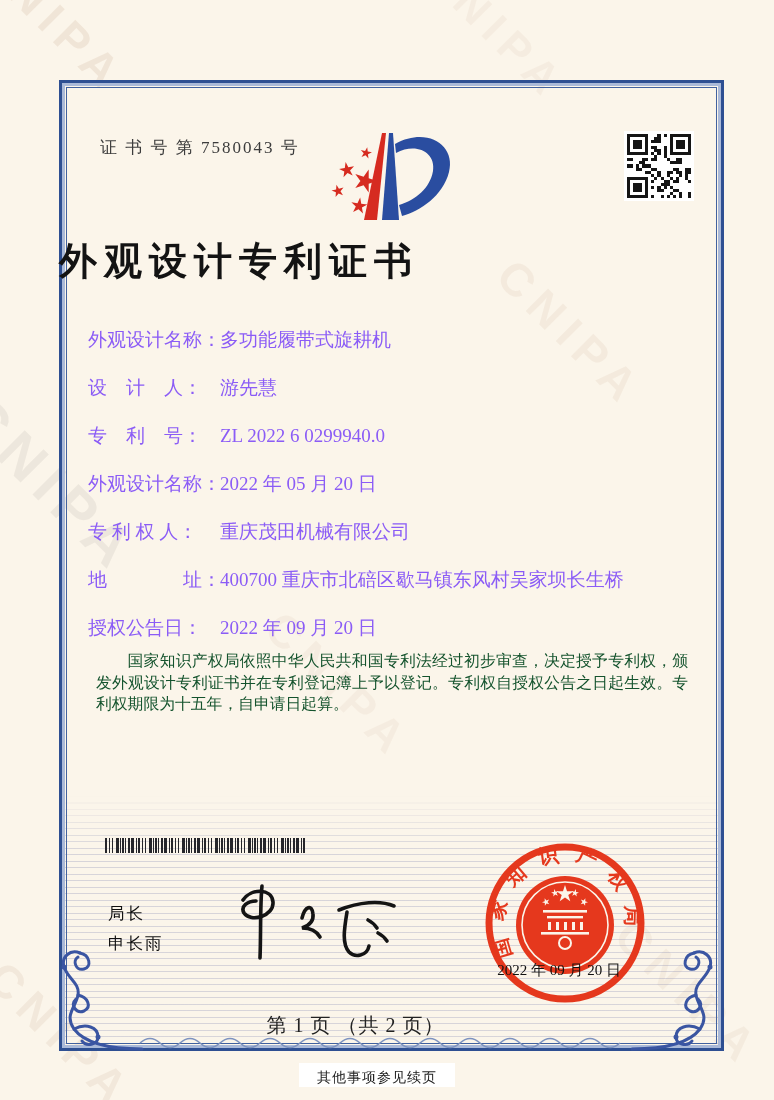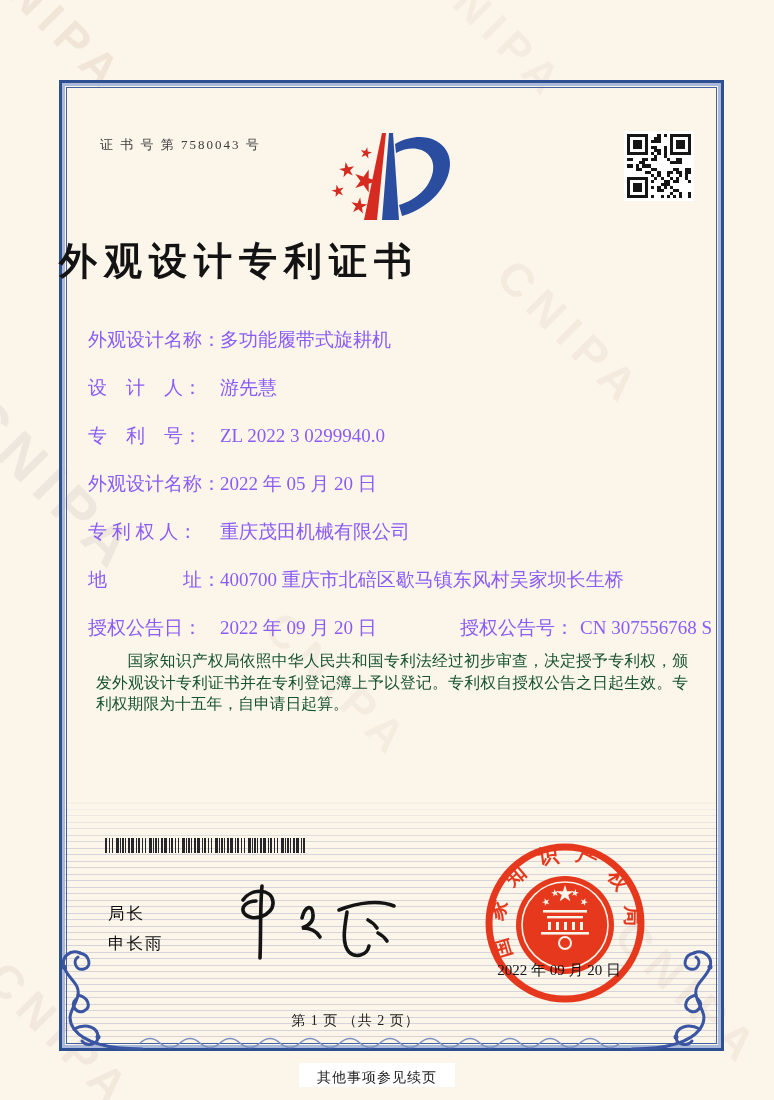--- a/index.html
+++ b/index.html
@@ -38,21 +38,21 @@
        rgba(108,116,168,.25) 0 1px, rgba(108,116,168,0) 1px 6.5px);
     -webkit-mask-image:linear-gradient(to bottom,transparent 0,#000 55px);
     mask-image:linear-gradient(to bottom,transparent 0,#000 55px);
   }
   
   .flourish{position:absolute;z-index:3;width:100px;height:110px;}
   .flourish-l{left:46px;top:945px;}
   .flourish-r{left:628px;top:945px;transform:scaleX(-1);}
   .bottom-wave{position:absolute;left:138px;top:1034px;width:500px;height:16px;z-index:3;}
   
-  .cert-no{position:absolute;left:100px;top:136px;z-index:3;font-size:13px;letter-spacing:2px;color:#3c3c3c;}
+  .cert-no{position:absolute;left:100px;top:136px;z-index:3;font-size:17px;letter-spacing:2px;color:#3c3c3c;}
   .logo{position:absolute;left:316px;top:120px;width:158px;height:118px;z-index:3;}
   .qr{position:absolute;left:624px;top:131px;width:64px;height:64px;z-index:3;background:#fff;padding:3px;}
   .qr svg{width:64px;height:64px;display:block;}
   .title{
     position:absolute;left:59px;top:236px;width:659px;z-index:3;
     text-align:left;font-size:38px;font-weight:bold;letter-spacing:7px;color:#131313;
   }
   
   .row{position:absolute;left:88px;z-index:3;font-size:19px;color:#8b5cf6;white-space:nowrap;}
   .row .fl{display:inline-block;width:132px;}
@@ -71,21 +71,21 @@
   .barcode svg{width:205px;height:15px;display:block;}
   .director{position:absolute;left:108px;z-index:3;font-size:16.5px;color:#101010;
     font-family:"Liberation Sans","DejaVu Sans",sans-serif;letter-spacing:2px;}
   .director-title{top:903px;}
   .director-name{top:933px;}
   .signature{position:absolute;left:226px;top:876px;width:198px;height:88px;z-index:3;}
   .seal{position:absolute;left:482px;top:840px;width:166px;height:166px;z-index:4;}
   .seal-date{position:absolute;left:488px;top:961px;width:142px;z-index:5;
     text-align:center;font-size:15px;color:#111;white-space:nowrap;}
   .page-info{position:absolute;left:59px;top:1012px;width:593px;z-index:3;
-    text-align:center;font-size:14px;letter-spacing:1px;color:#222;}
+    text-align:center;font-size:20px;letter-spacing:1px;color:#222;}
   .cont-note{position:absolute;left:377px;top:1063px;transform:translateX(-50%);z-index:3;
     background:#ffffff;padding:6px 18px 0;font-size:14px;letter-spacing:1px;color:#222;white-space:nowrap;}
 </style>
 </head>
 <body>
 
 <span class="wm wm1">CNIPA</span>
 <span class="wm wm2">CNIPA</span>
 <span class="wm wm3">CNIPA</span>
 <span class="wm wm4">CNIPA</span>
@@ -244,36 +244,33 @@
 
 <div class="title">外观设计专利证书</div>
 
 <div class="row r0">
   <span class="fl">外观设计名称：</span><span>多功能履带式旋耕机</span>
 </div>
 <div class="row r1">
   <span class="fl">设　计　人：</span><span>游先慧</span>
 </div>
 <div class="row r2">
-  <span class="fl">专　利　号：</span><span>ZL 2022 3 0299940.0</span>
+  <span class="fl">专　利　号：</span><span>ZL 2022 6 0299940.0</span>
 </div>
 <div class="row r3">
   <span class="fl">外观设计名称：</span><span>2022 年 05 月 20 日</span>
 </div>
 <div class="row r4">
   <span class="fl">专 利 权 人：</span><span>重庆茂田机械有限公司</span>
 </div>
 <div class="row r5">
   <span class="fl">地　　　　址：</span><span>400700  重庆市北碚区歇马镇东风村吴家坝长生桥</span>
 </div>
 <div class="row r6">
   <span class="fl">授权公告日：</span><span>2022 年 09 月 20 日</span>
-  <span class="pair2">
-    <span class="fl2">授权公告号：</span><span>CN 307556768 S</span>
-  </span>
 </div>
 
 <div class="body-text">
   <p>国家知识产权局依照中华人民共和国专利法经过初步审查，决定授予专利权，颁发外观设计专利证书并在专利登记簿上予以登记。专利权自授权公告之日起生效。专利权期限为十五年，自申请日起算。</p>
 </div>
 
 <div class="barcode">
   <svg viewBox="0 0 205 15" preserveAspectRatio="none" fill="#26262a">
       <rect x="0" y="0" width="2" height="15"></rect>
       <rect x="4" y="0" width="1" height="15"></rect>

